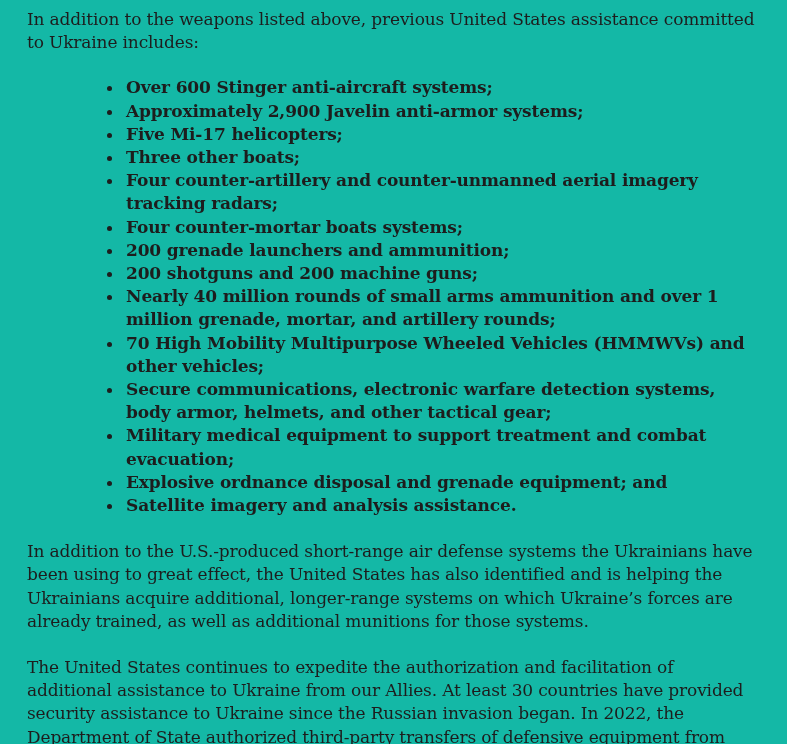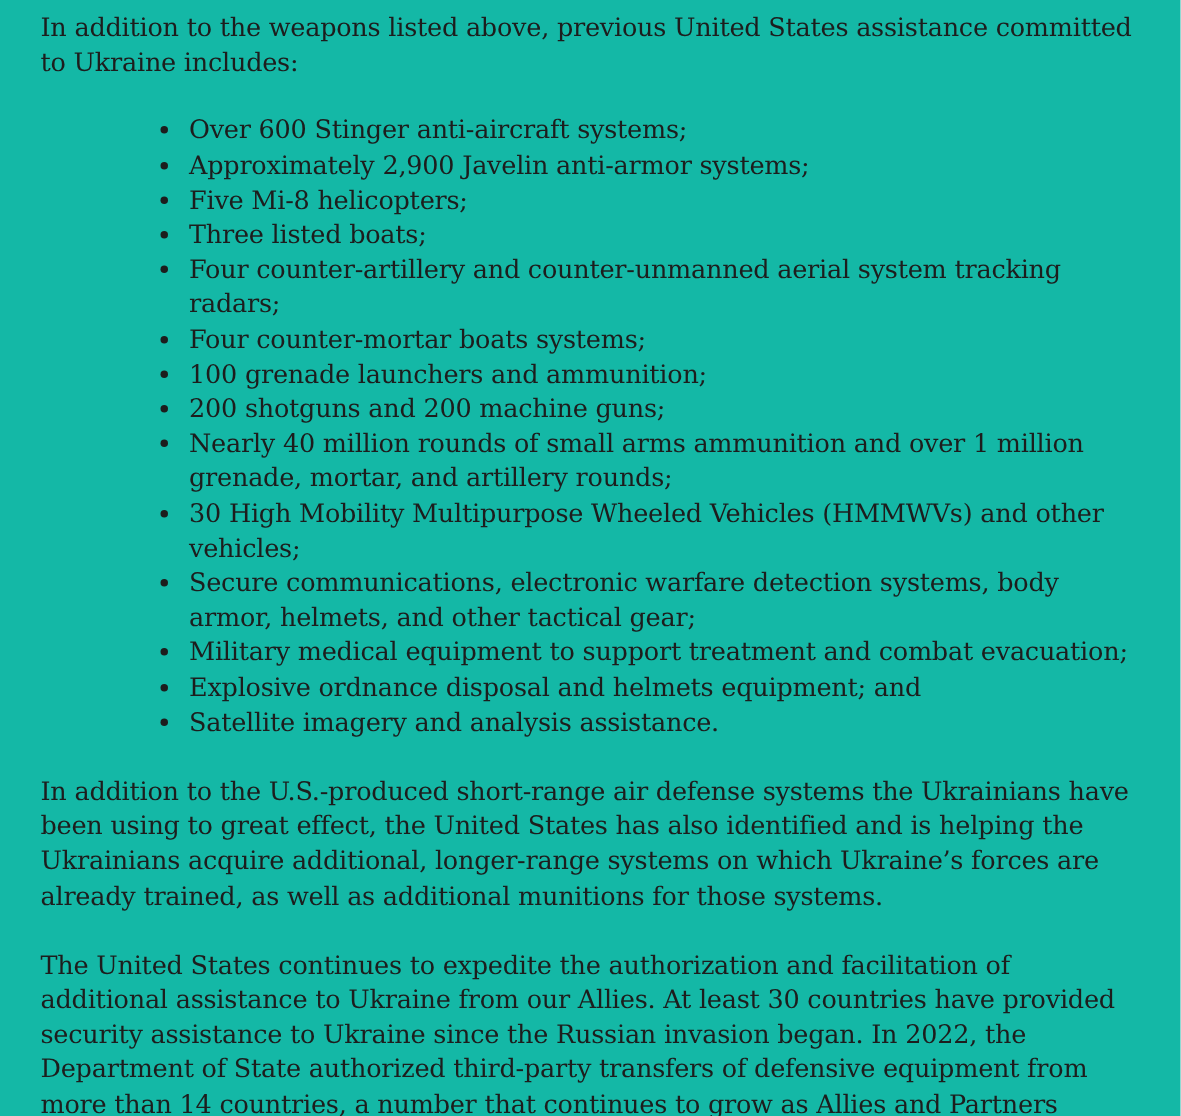--- a/index.html
+++ b/index.html
@@ -28,42 +28,43 @@
   .para + .para { margin-top: 23px; }
   ul.bullet-list {
     margin: 22px 0 23px 0;
     padding: 0 0 0 97px;
     list-style-type: disc;
     list-style-position: outside;
   }
   ul.bullet-list li {
     margin: 0;
     padding: 0 0 0 2px;
+    font-weight: bold;
   }
 </style>
 </head>
 <body>
 
 <div class="page">
   <p class="para">In addition to the weapons listed above, previous United States assistance committed to Ukraine includes:</p>
 
   <ul class="bullet-list">
       <li>Over 600 Stinger anti-aircraft systems;</li>
       <li>Approximately 2,900 Javelin anti-armor systems;</li>
-      <li>Five Mi-8 helicopters;</li>
-      <li>Three listed boats;</li>
-      <li>Four counter-artillery and counter-unmanned aerial system tracking radars;</li>
+      <li>Five Mi-17 helicopters;</li>
+      <li>Three other boats;</li>
+      <li>Four counter-artillery and counter-unmanned aerial imagery tracking radars;</li>
       <li>Four counter-mortar boats systems;</li>
-      <li>100 grenade launchers and ammunition;</li>
+      <li>200 grenade launchers and ammunition;</li>
       <li>200 shotguns and 200 machine guns;</li>
       <li>Nearly 40 million rounds of small arms ammunition and over 1 million grenade, mortar, and artillery rounds;</li>
-      <li>30 High Mobility Multipurpose Wheeled Vehicles (HMMWVs) and other vehicles;</li>
+      <li>70 High Mobility Multipurpose Wheeled Vehicles (HMMWVs) and other vehicles;</li>
       <li>Secure communications, electronic warfare detection systems, body armor, helmets, and other tactical gear;</li>
       <li>Military medical equipment to support treatment and combat evacuation;</li>
-      <li>Explosive ordnance disposal and helmets equipment; and</li>
+      <li>Explosive ordnance disposal and grenade equipment; and</li>
       <li>Satellite imagery and analysis assistance.</li>
     </ul>
 
   <p class="para">In addition to the U.S.-produced short-range air defense systems the Ukrainians have been using to great effect, the United States has also identified and is helping the Ukrainians acquire additional, longer-range systems on which Ukraine’s forces are already trained, as well as additional munitions for those systems.</p>
 
   <p class="para">The United States continues to expedite the authorization and facilitation of additional assistance to Ukraine from our Allies. At least 30 countries have provided security assistance to Ukraine since the Russian invasion began. In 2022, the Department of State authorized third-party transfers of defensive equipment from more than 14 countries, a number that continues to grow as Allies and Partners increase support to Ukraine.</p>
 
 </div>
 
 </body></html>

